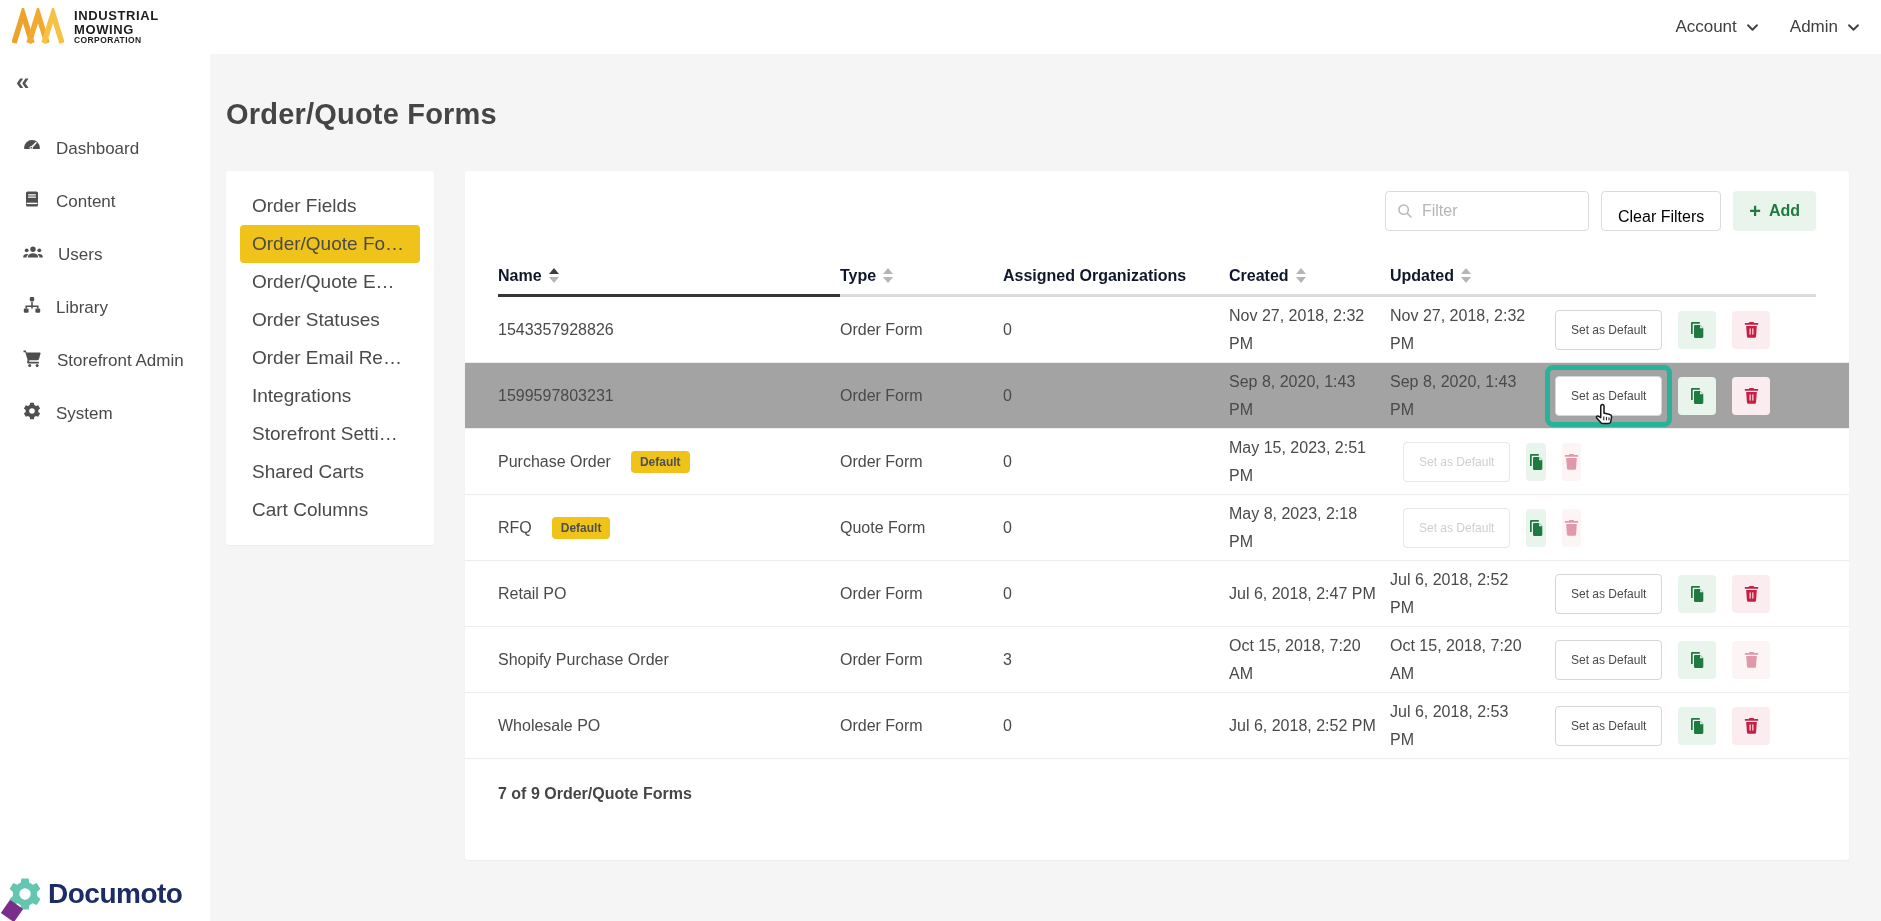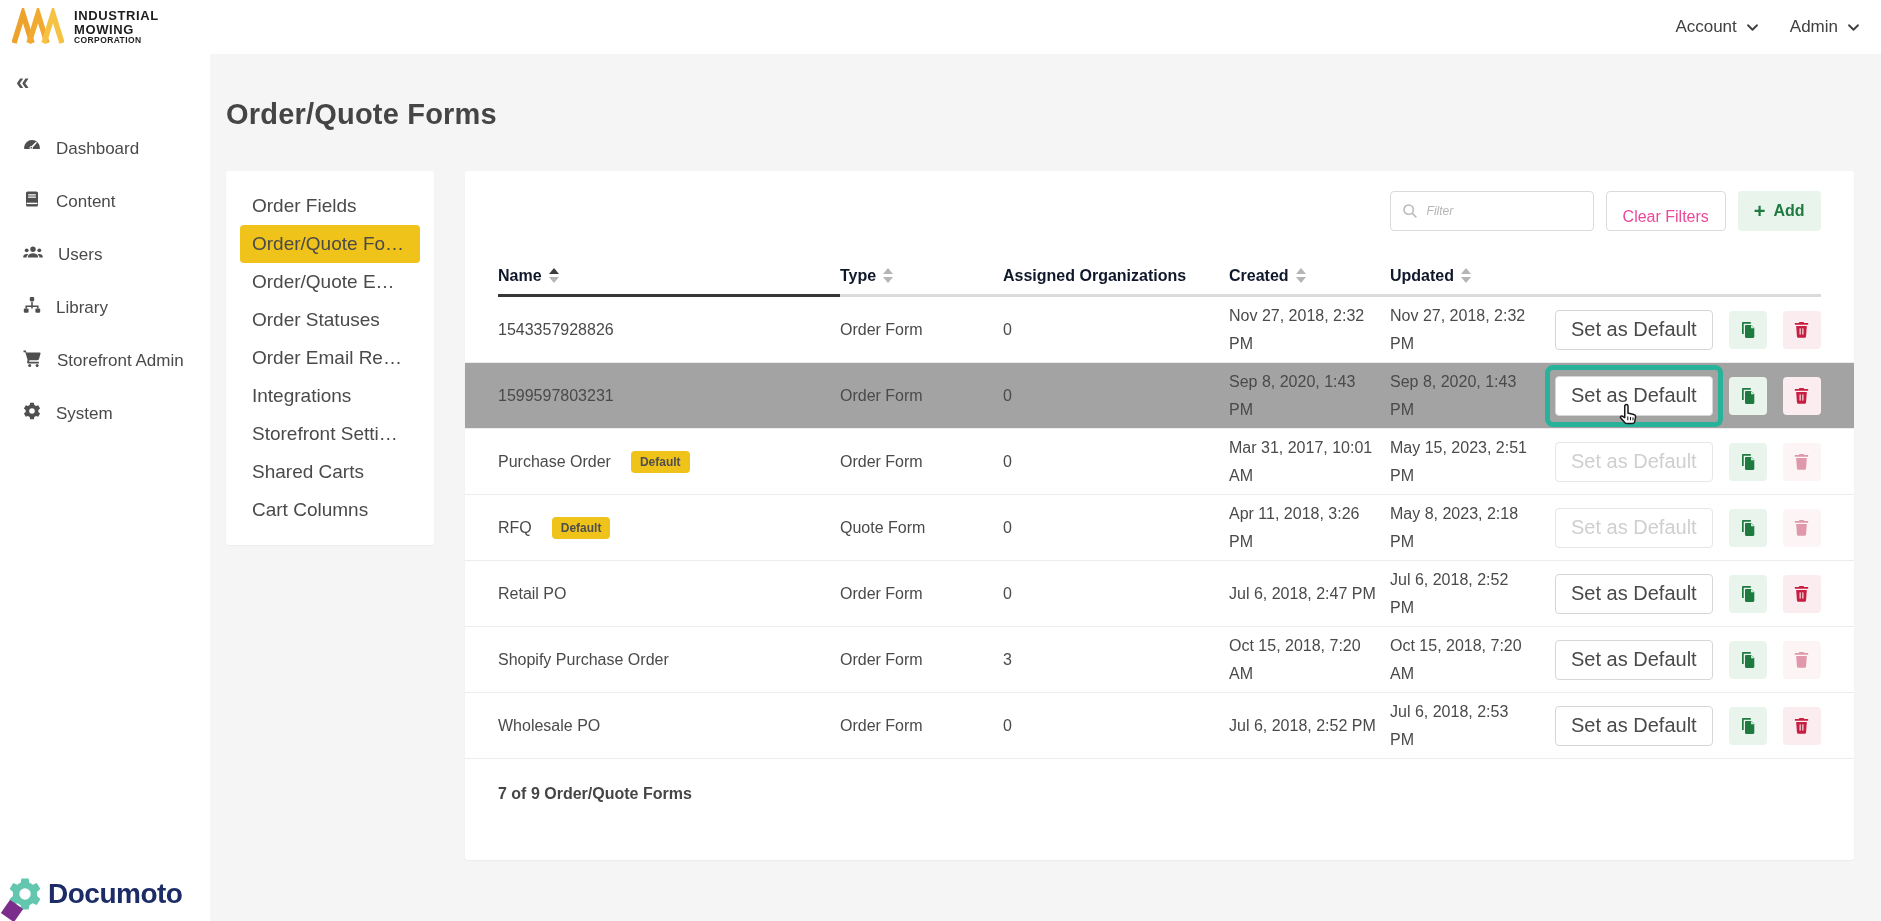--- a/index.html
+++ b/index.html
@@ -32,44 +32,44 @@
 
   
   .submenu-card { width:208px; background:#fff; border-radius:3px; padding:16px 14px; box-shadow:0 1px 2px rgba(0,0,0,.04); flex:none; }
   .submenu-item { font-size:19px; color:#4a4a4a; padding:8px 12px; border-radius:4px; cursor:pointer; white-space:nowrap; overflow:hidden; text-overflow:ellipsis; }
   .submenu-item.active { background:var(--yellow,#EFC319); }
 
   
   .table-card { flex:1; background:#fff; border-radius:3px; box-shadow:0 1px 2px rgba(0,0,0,.04); min-height:689px; padding-bottom:6px; }
   .toolbar { display:flex; justify-content:flex-end; align-items:center; gap:12px; padding:20px 33px 16px; }
   .filter-box { display:flex; align-items:center; gap:8px; width:204px; height:40px; border:1px solid #dbdbdb; border-radius:4px; padding:0 10px; background:#fff; }
-  .filter-box input { border:none; outline:none; font-size:12px; width:140px; color:#4a4a4a; font-family:inherit;font-style:italic; }
+  .filter-box input { border:none; outline:none; font-size:16px; width:140px; color:#4a4a4a; font-family:inherit; }
   .filter-box input::placeholder { color:#b5b5b5; }
-  .btn-clear { height:40px; padding:16px 16px; background:#fff; border:1px solid #dbdbdb; border-radius:4px; font-size:16px; color:#ec4899; font-family:inherit; cursor:pointer; }
+  .btn-clear { height:40px; padding:16px 16px; background:#fff; border:1px solid #dbdbdb; border-radius:4px; font-size:16px; color:#000000; font-family:inherit; cursor:pointer; }
   .btn-add { height:40px; padding:0 16px; background:var(--green-bg,#E9F4ED); border:none; border-radius:4px; font-size:16px; font-weight:600; color:var(--green,#1F7A40); font-family:inherit; cursor:pointer; display:flex; align-items:center; gap:8px; }
   .btn-add .plus { font-size:20px; font-weight:700; line-height:1; }
 
   .trow { display:grid; grid-template-columns:342px 163px 226px 161px 152px 1fr; padding:0 33px; align-items:center; }
   .thead { min-height:50px; }
   .thead .th { font-size:16px; font-weight:700; color:#0f172a; display:flex; align-items:center; gap:7px; align-self:stretch; padding-top:10px; border-bottom:3px solid #dbdbdb; }
   .thead .th.sorted { border-bottom-color:#363636; }
   .sort { display:inline-flex; flex-direction:column; gap:3px; }
   .sort i { width:0; height:0; border-left:5px solid transparent; border-right:5px solid transparent; display:block; }
   .sort .up { border-bottom:6px solid #b5b5b5; }
   .sort .down { border-top:6px solid #b5b5b5; }
   .sort.asc .up { border-bottom-color:#3d3d3d; }
 
   .tbody .trow { min-height:66px; border-bottom:1px solid #ececec; font-size:16px; color:#4a4a4a; }
   .tbody .trow.hover { background:#a3a3a3; }
   .cell-name { display:flex; align-items:center; }
   .badge { background:var(--yellow,#EFC319); color:#4f4f4f; font-size:12px; font-weight:600; padding:4px 9px; border-radius:4px; margin-left:20px; white-space:nowrap; }
   .cell-date { padding-right:14px; line-height:1.7; }
   .cell-actions { display:flex; align-items:center; gap:16px; justify-content:flex-start; padding-left:13px; }
 
-  .btn-default { height:40px; padding:0 15px; background:#fff; border:1px solid #d6d6d6; border-radius:4px; font-size:20px; color:#4a4a4a; font-family:inherit; cursor:pointer; white-space:nowrap; }
+  .btn-default { height:40px; padding:0 15px; background:#fff; border:1px solid #d6d6d6; border-radius:4px; font-size:12px; color:#4a4a4a; font-family:inherit; cursor:pointer; white-space:nowrap; }
   .btn-default.disabled { color:#cfcfcf; border-color:#e6e6e6; cursor:default; }
   .icon-btn { width:38px; height:38px; border:none; border-radius:4px; display:flex; align-items:center; justify-content:center; cursor:pointer; }
   .icon-btn.copy { background:var(--green-bg,#E9F4ED); }
   .icon-btn.trash { background:var(--red-bg,#FBECEF); }
   .icon-btn.trash.disabled { background:#fdf4f6; cursor:default; }
   .icon-btn.trash.disabled svg path, .icon-btn.trash.disabled svg rect { fill:#e098ab; }
 
   .ring-wrap { position:relative; display:inline-block; }
   .ring { position:absolute; inset:-11px -10px; border:5px solid var(--teal,#27B299); border-radius:8px; pointer-events:none; z-index:5; }
   .cursor { position:absolute; left:46%; top:100%; transform:translate(-50%,-52%); z-index:6; }
@@ -309,21 +309,20 @@
       </button>
     </div>
   </div>
             <div class="trow">
     <div class="cell-name">
       <span>Purchase Order</span>
       <span class="badge">Default</span>
     </div>
     <div>Order Form</div>
     <div>0</div>
-    <div class="cell-date">Mar 31, 2017, 10:01 AM</div>
     <div class="cell-date">May 15, 2023, 2:51 PM</div>
     <div class="cell-actions">
       <span class="ring-wrap">
         
         <button class="btn-default disabled">Set as Default</button>
         
       </span>
       <button class="icon-btn copy">
         <svg width="20" height="20" viewBox="0 0 20 20">
           <path fill="#1F7A40" d="M12.8 2H5.2C4.5 2 4 2.5 4 3.2V14h1.7V3.7h7.1z"></path>
@@ -341,21 +340,20 @@
       </button>
     </div>
   </div>
             <div class="trow">
     <div class="cell-name">
       <span>RFQ</span>
       <span class="badge">Default</span>
     </div>
     <div>Quote Form</div>
     <div>0</div>
-    <div class="cell-date">Apr 11, 2018, 3:26 PM</div>
     <div class="cell-date">May 8, 2023, 2:18 PM</div>
     <div class="cell-actions">
       <span class="ring-wrap">
         
         <button class="btn-default disabled">Set as Default</button>
         
       </span>
       <button class="icon-btn copy">
         <svg width="20" height="20" viewBox="0 0 20 20">
           <path fill="#1F7A40" d="M12.8 2H5.2C4.5 2 4 2.5 4 3.2V14h1.7V3.7h7.1z"></path>

